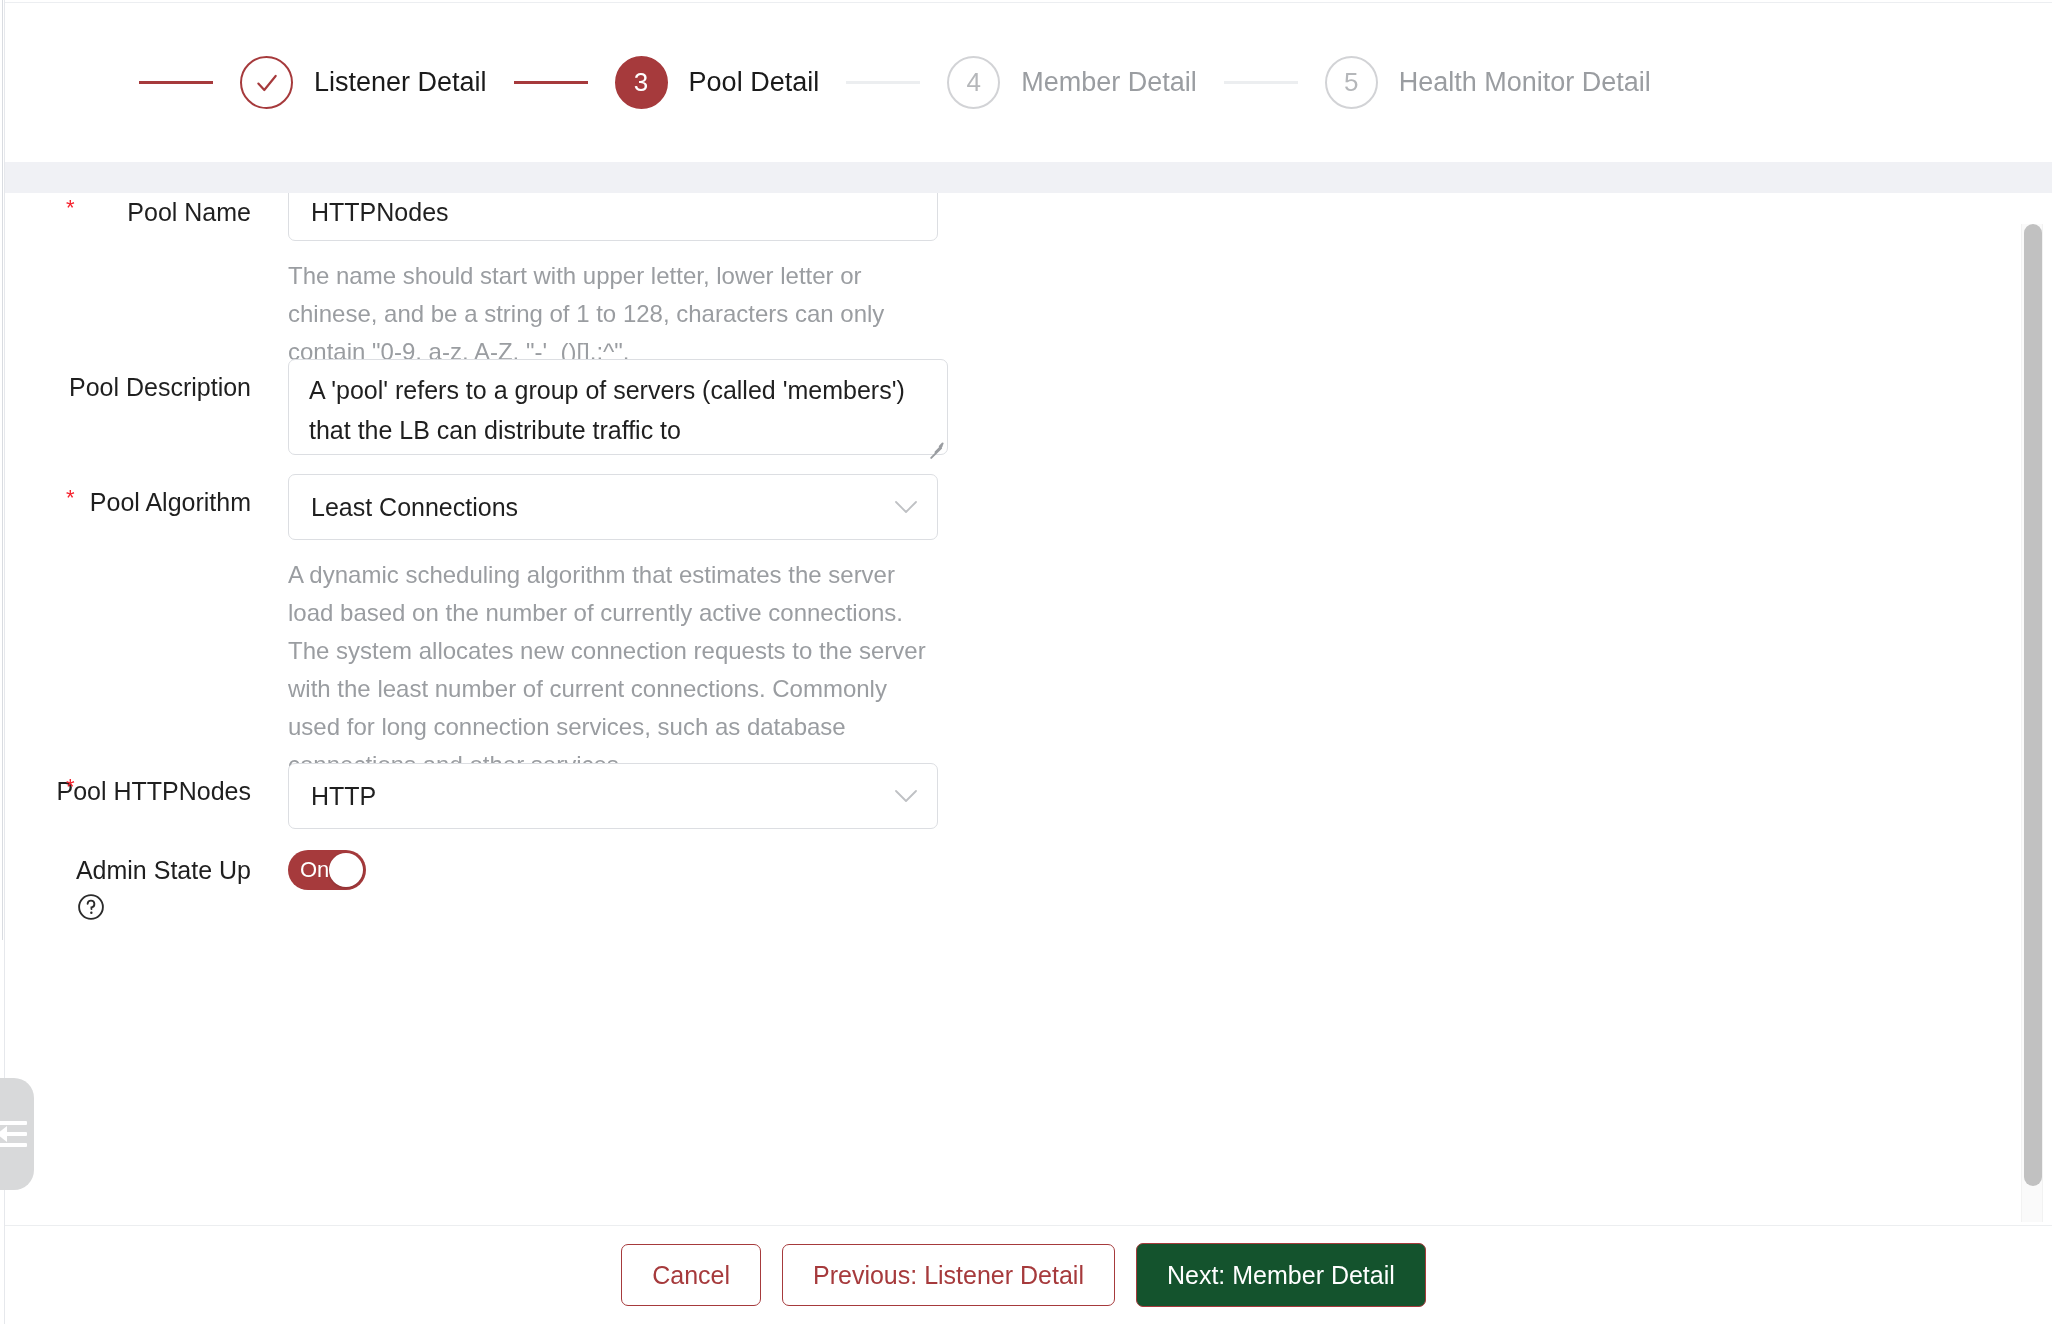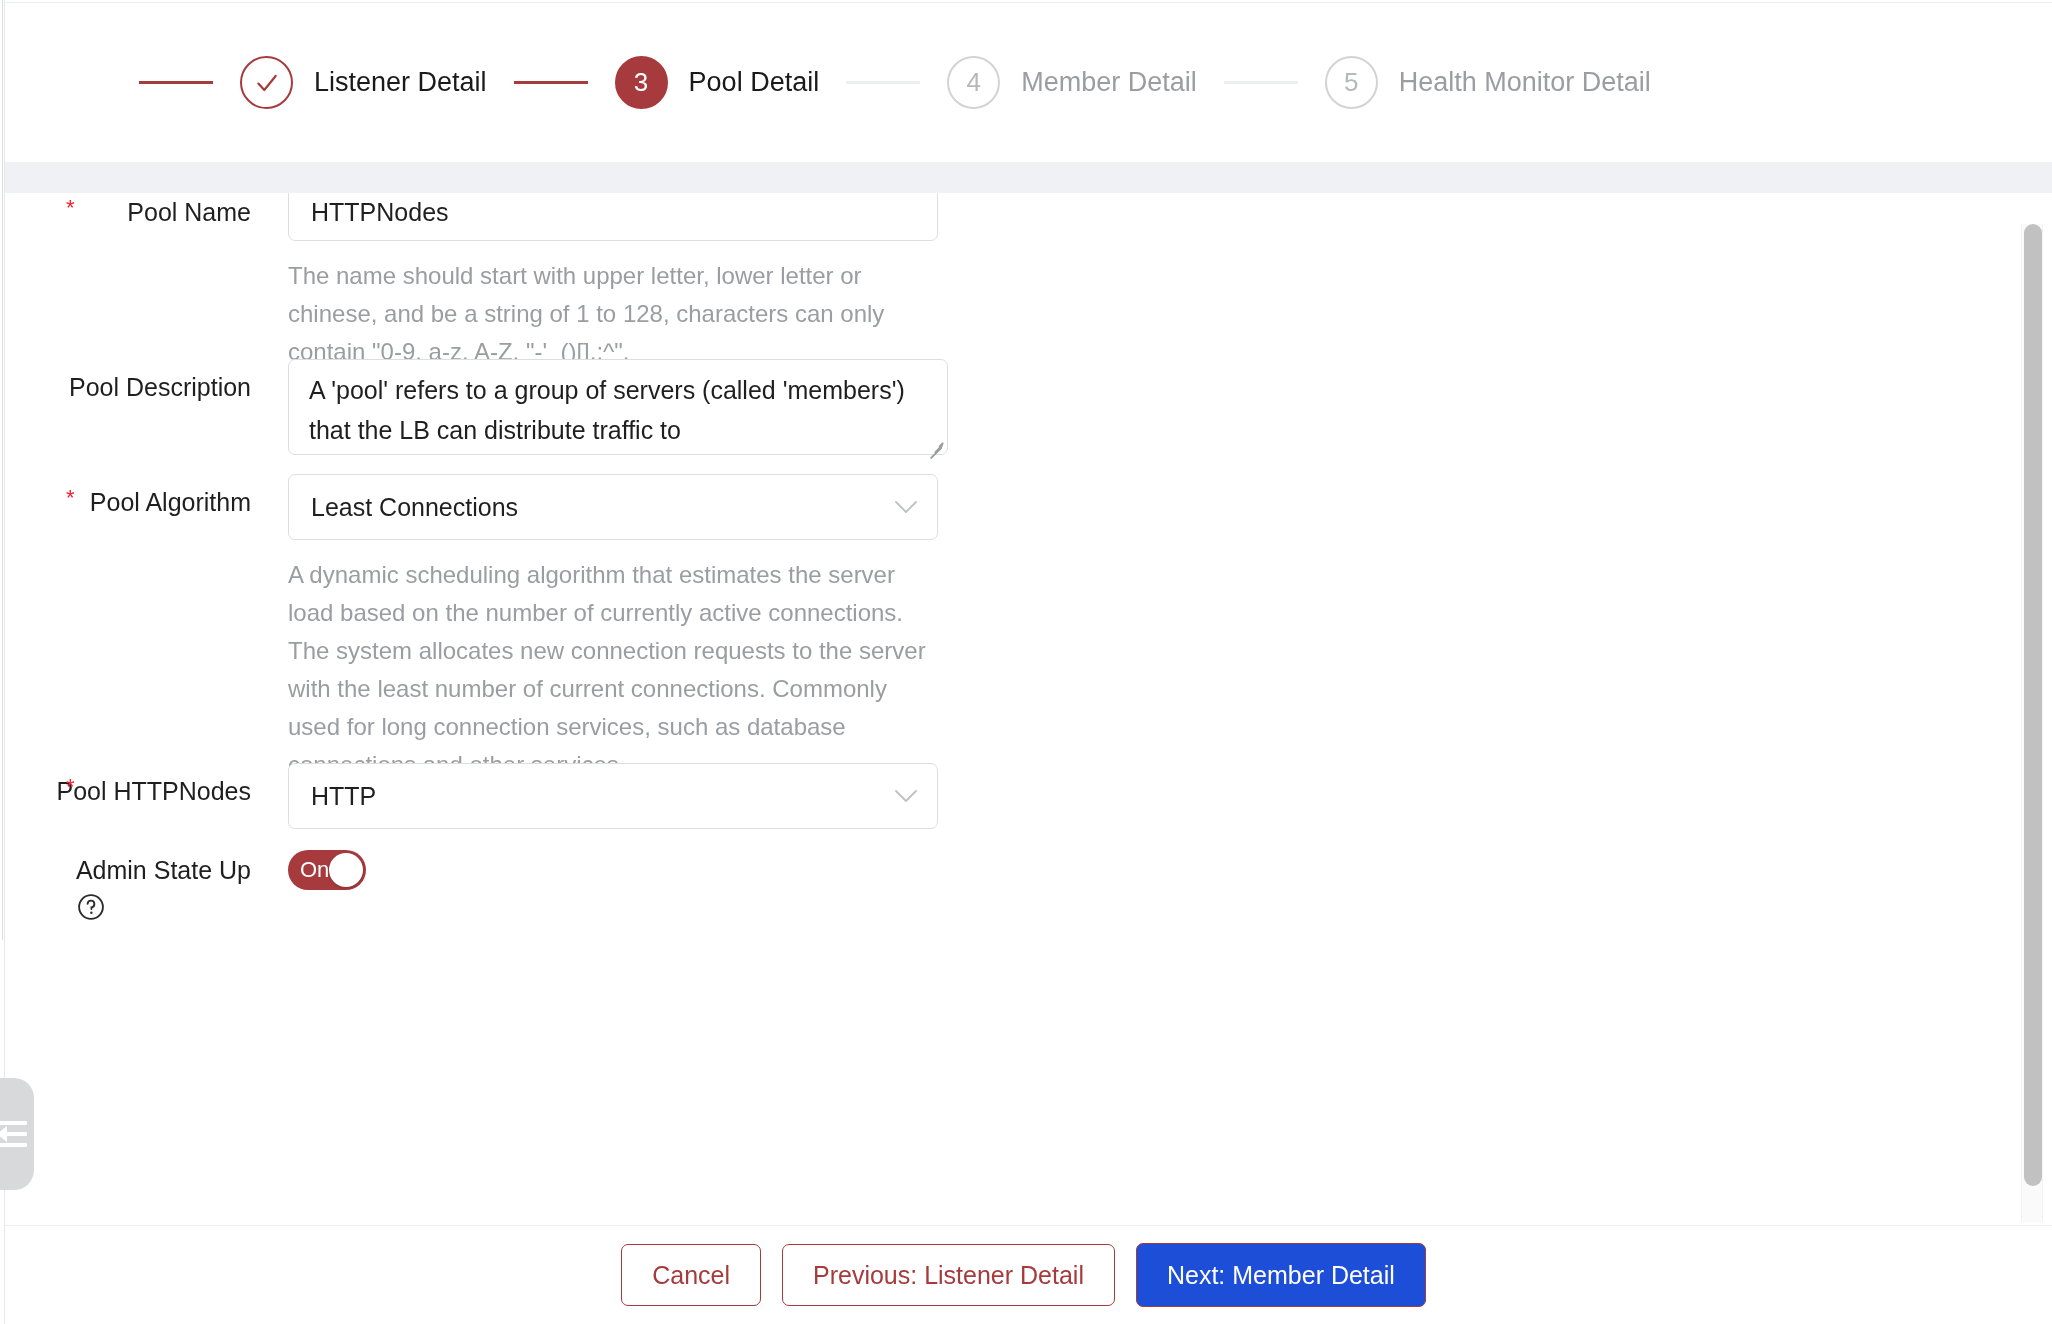--- a/index.html
+++ b/index.html
@@ -335,21 +335,21 @@
     cursor: pointer;
     white-space: nowrap;
   }
   .btn-outline {
     background: #ffffff;
     border: 1px solid #a63a3c;
     color: #a63a3c;
     padding: 0 30px;
   }
   .btn-primary {
-    background: #1d4ed8;
+    background: #14532d;
     border: 1px solid #a63a3c;
     color: #ffffff;
     padding: 0 30px;
     height: 64px;
   }
   .btn + .btn { margin-left: 21px; }
 </style>
 </head>
 <body>
 

